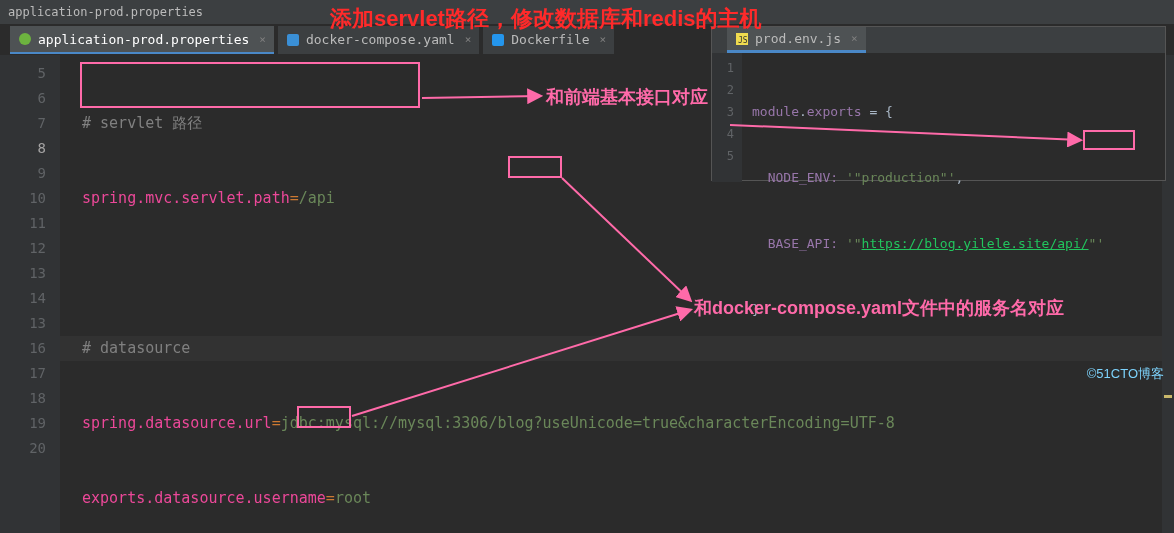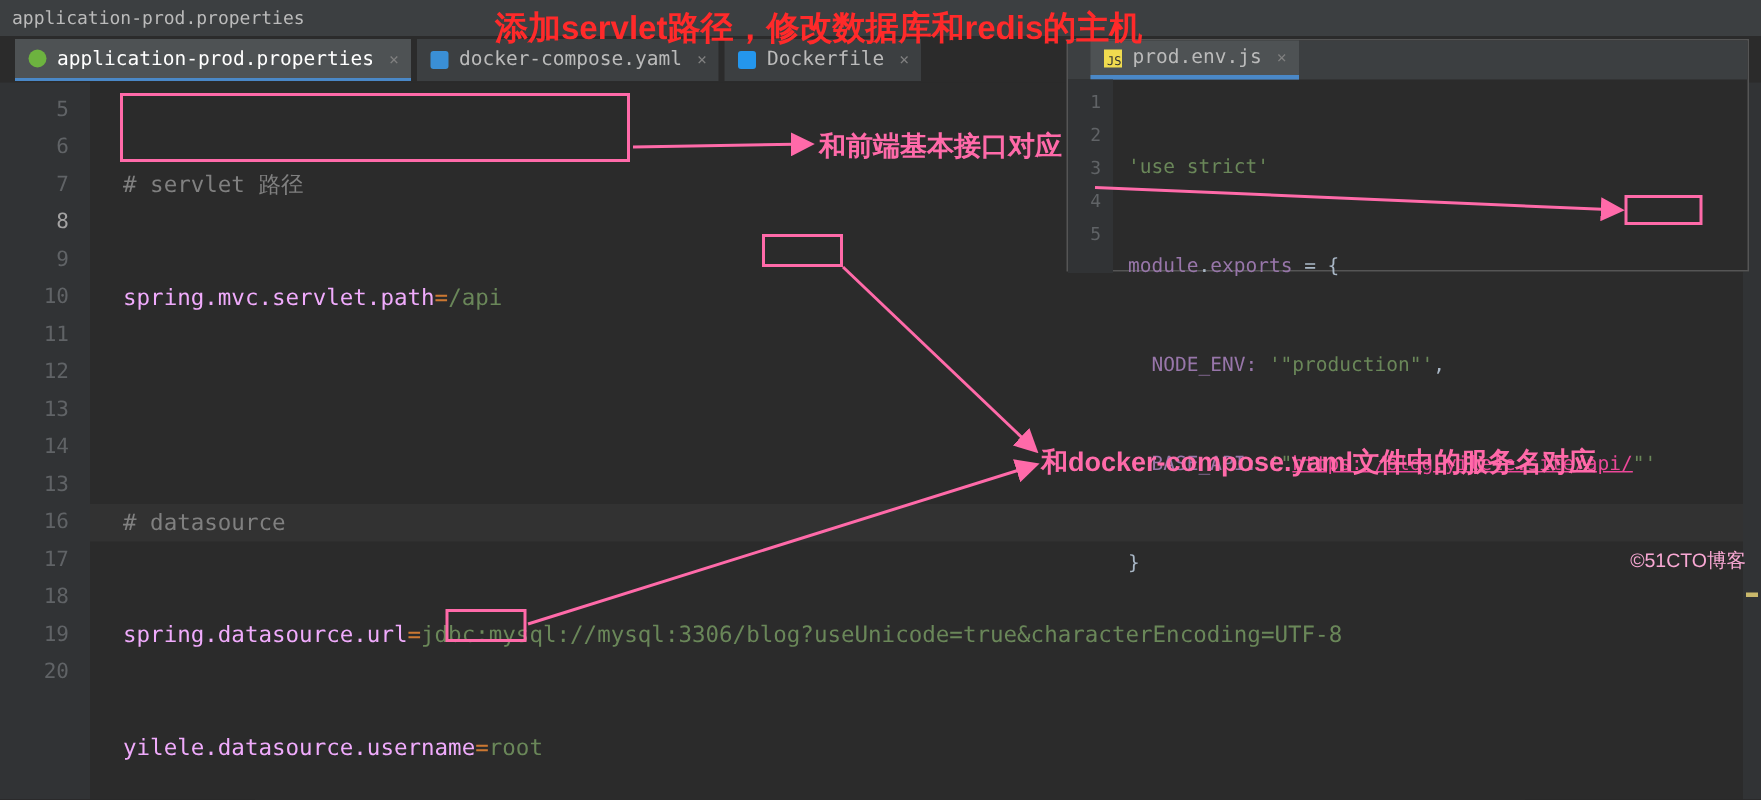--- a/index.html
+++ b/index.html
@@ -14,40 +14,40 @@
   .tab .icon { width:14px; height:14px; display:inline-block; }
   .tab .close { font-size:11px; color:#808080; margin-left:4px; }
   
   .editor { position:absolute; left:0px; top:55px; width:1174px; height:478px; background:#2b2b2b; display:flex; }
   .gutter { width:60px; background:#313335; color:#606366; text-align:right; padding-right:14px; padding-top:6px; font-size:14px; line-height:25px; }
   .current-ln { color:#a4a3a3; }
   .code { flex:1; padding-top:6px; font-size:15px; line-height:25px; white-space:pre; position:relative; }
   .code-line { padding-left:22px; }
   .caret-line { background:#323232; }
   .c-comment { color:#808080; }
-  .c-key { color:#f0abfc; }
+  .c-key { color:#ec4899; }
   .c-eq { color:#cc7832; }
   .c-val { color:#6a8759; }
   .c-purple { color:#9876aa; }
   .c-str { color:#6a8759; }
   
   .panel { position:absolute; right:8px; top:26px; width:455px; height:155px; background:#2b2b2b; border:1px solid #555555; }
   .panel-tabbar { height:26px; background:#3c3f41; display:flex; align-items:stretch;padding-left:15px; }
   .panel-tabbar .tab { border-bottom:3px solid #4a88c7; background:#4e5254; }
   .panel-body { display:flex; height:129px; }
   .panel-gutter { width:30px; background:#313335; color:#606366; text-align:right; padding-right:8px; padding-top:4px; font-size:12px; line-height:22px; }
   .panel-code { flex:1; padding-top:4px; padding-left:10px; font-size:13px; line-height:22px; white-space:pre; color:#a9b7c6;}
-  .panel-code .url { text-decoration:underline; color:#ec4899;text-align:center;}
+  .panel-code .url { text-decoration:underline; color:#22c55e;text-align:center;}
   
   .annot { position:absolute; pointer-events:none; font-family:"Microsoft YaHei","PingFang SC",sans-serif; font-weight:700; }
   .annot.red { color:#ff2a2a; }
   .annot.pink { color:#ff6aa9; }
   svg.arrows { position:absolute; left:0; top:0; width:1174px; height:533px; pointer-events:none; }
   .box-outline { position:absolute; border:2px solid #ff6aa9; pointer-events:none; }
-  .watermark { position:absolute; right:10px; bottom:6px; color:#f9a8d4; font-size:13px; font-family:sans-serif;margin-top:24px;}
+  .watermark { position:absolute; right:10px; bottom:6px; color:#7dd3fc; font-size:13px; font-family:sans-serif;margin-top:24px;}
   .right-gutter { position:absolute; right:0; top:55px; width:12px; height:478px; background:#313335; }
   .right-gutter .mark { position:absolute; left:2px; width:8px; height:3px; background:#c9b86b; }
 </style>
 </head>
 <body>
 
 <div class="root">
 
   <div class="breadcrumb">
     <span>application-prod.properties</span>
@@ -101,21 +101,21 @@
       <div>18</div>
       <div>19</div>
       <div>20</div>
     </div>
     <div class="code">
       <div class="code-line"><span class="c-comment"># servlet 路径</span></div>
       <div class="code-line"><span class="c-key">spring.mvc.servlet.path</span><span class="c-eq">=</span><span class="c-val">/api</span></div>
       <div class="code-line">&nbsp;</div>
       <div class="code-line caret-line"><span class="c-comment"># datasource</span></div>
       <div class="code-line"><span class="c-key">spring.datasource.url</span><span class="c-eq">=</span><span class="c-val">jdbc:mysql://</span><span class="c-val">mysql</span><span class="c-val">:3306/blog?useUnicode=true&amp;characterEncoding=UTF-8</span></div>
-      <div class="code-line"><span class="c-key">yilele.datasource.username</span><span class="c-eq">=</span><span class="c-val">root</span></div>
+      <div class="code-line"><span class="c-key">exports.datasource.username</span><span class="c-eq">=</span><span class="c-val">root</span></div>
       
       
       
       
       
       
       
       
       
       
@@ -141,21 +141,20 @@
     </div>
     <div class="panel-body">
       <div class="panel-gutter">
         <div>1</div>
         <div>2</div>
         <div>3</div>
         <div>4</div>
         <div>5</div>
       </div>
       <div class="panel-code">
-        <div><span class="c-str">'use strict'</span></div>
         <div><span class="c-purple">module</span><span>.</span><span class="c-purple">exports</span><span> = {</span></div>
         <div><span class="c-purple">  NODE_ENV: </span><span class="c-str">'"production"'</span><span>,</span></div>
         <div><span class="c-purple">  BASE_API: </span><span class="c-str">'"</span><span class="url">https://blog.yilele.site/api/</span><span class="c-str">"'</span></div>
         <div><span>}</span></div>
       </div>
     </div>
   </div>
 
   <div class="box-outline" style="left:80px; top:62px; width:340px; height:46px;"></div>
   <div class="box-outline" style="left:508px; top:156px; width:54px; height:22px;"></div>

